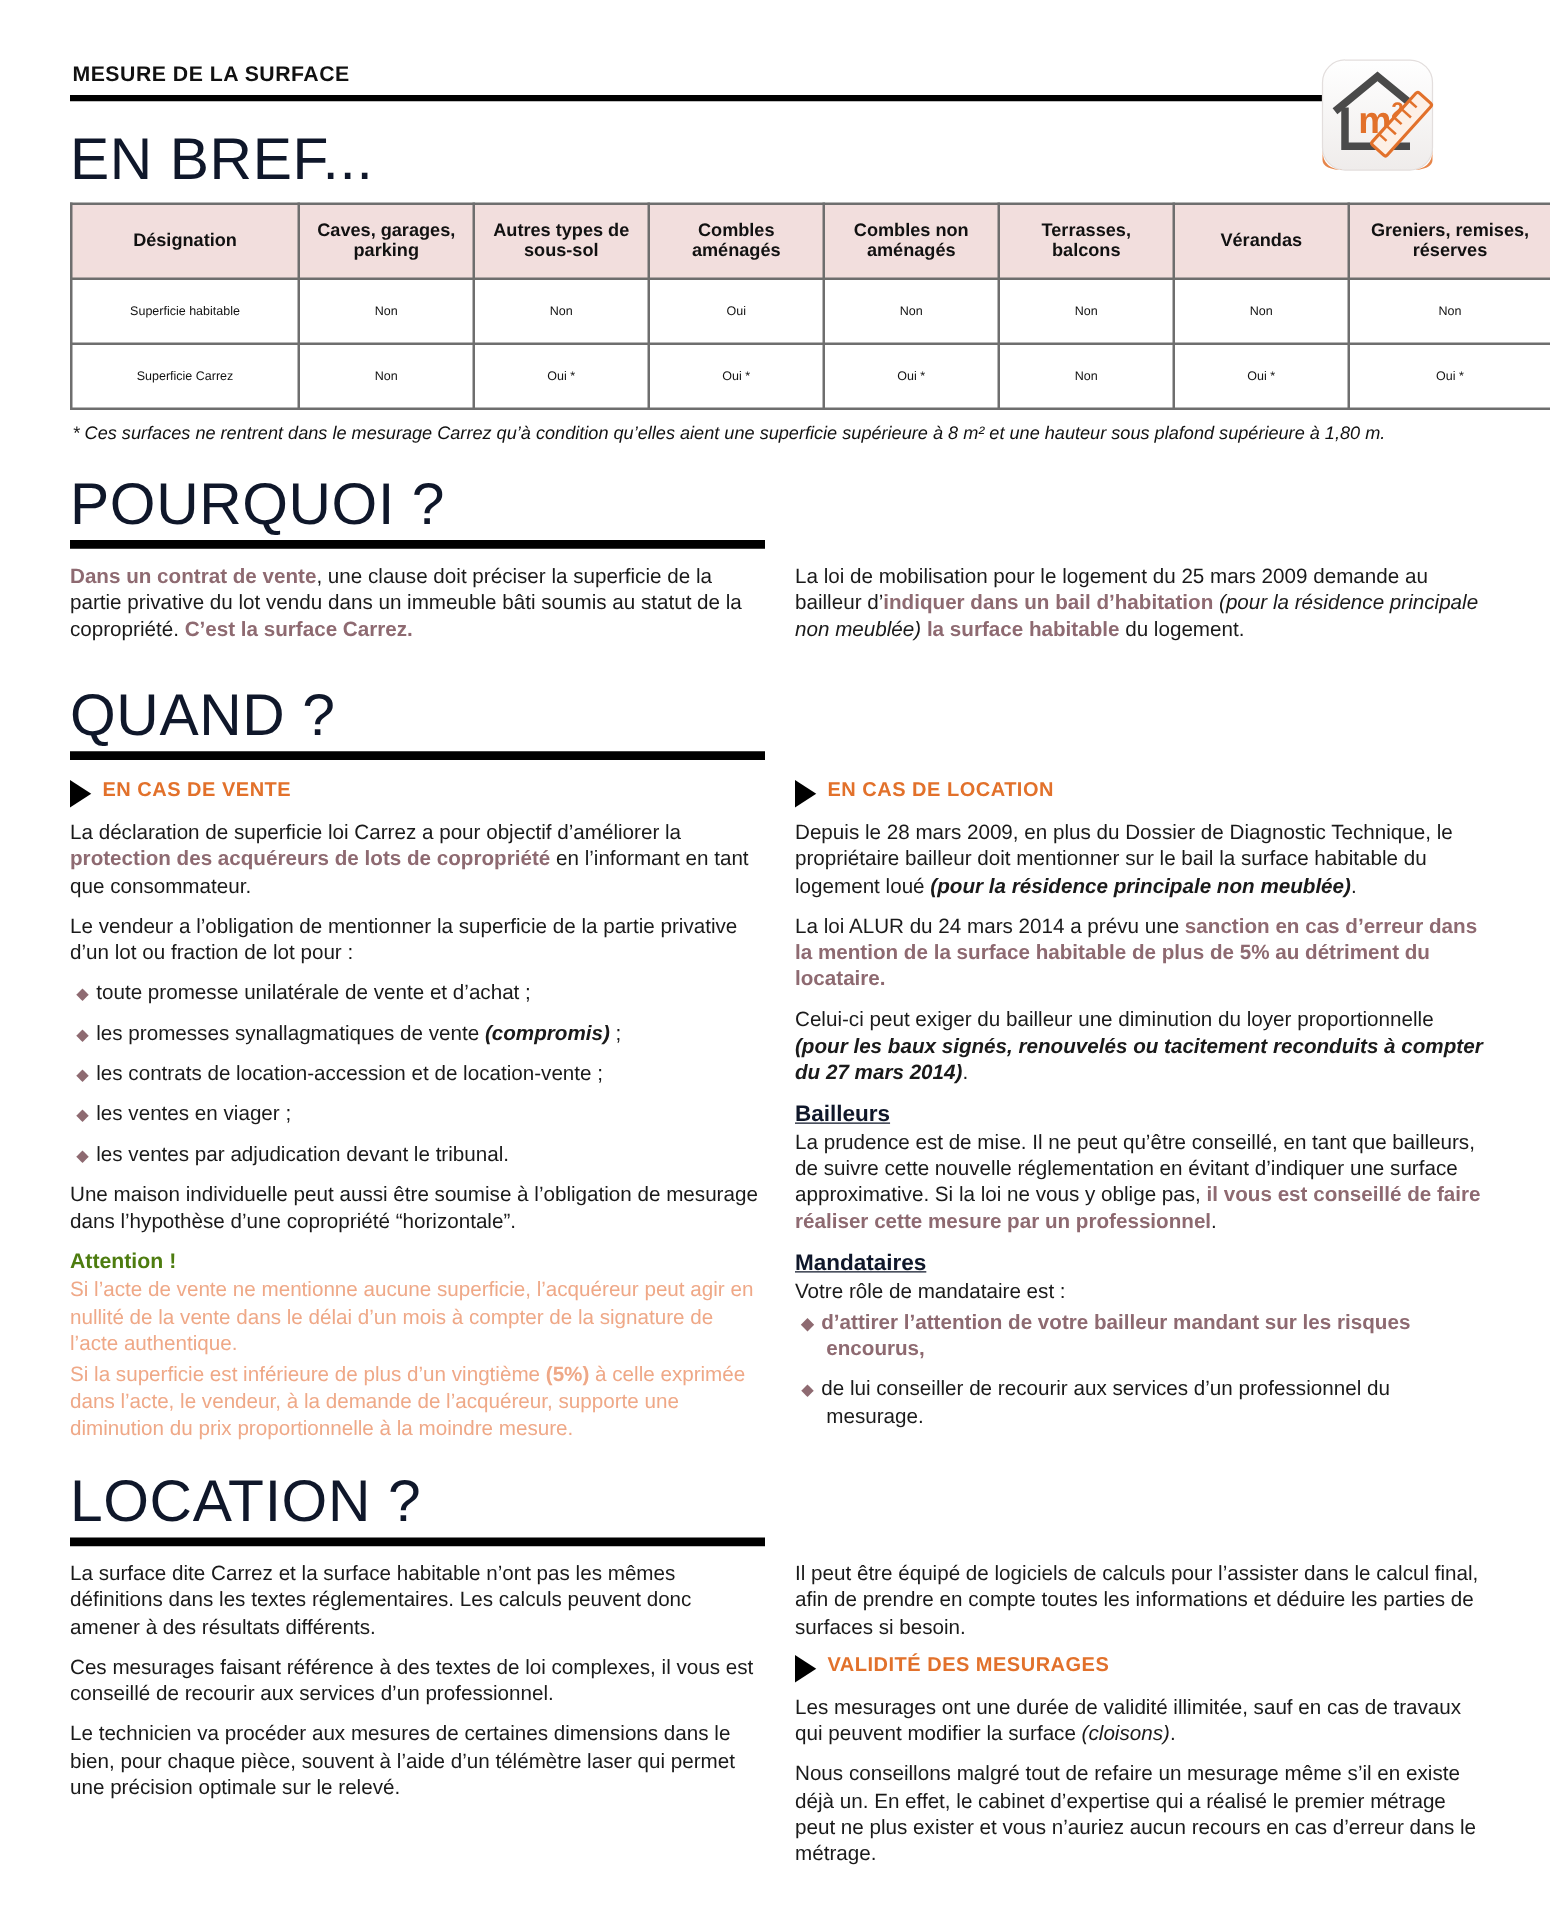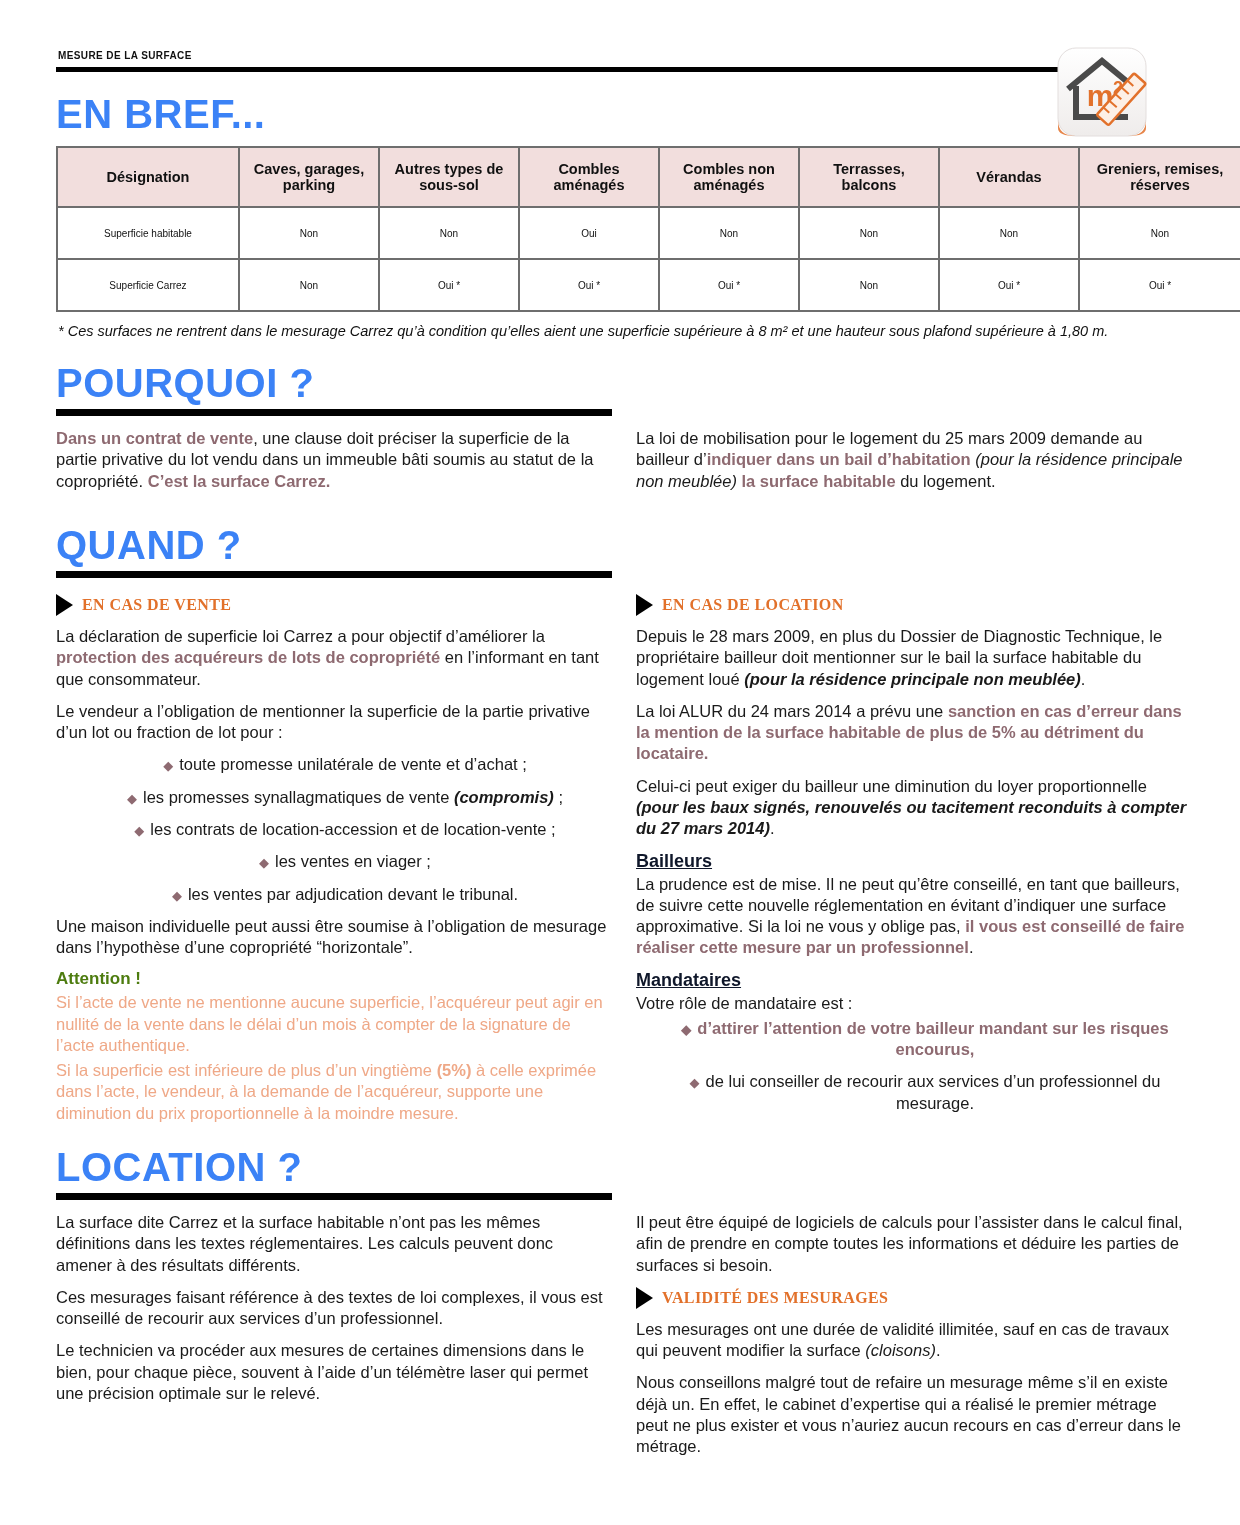--- a/index.html
+++ b/index.html
@@ -23,21 +23,21 @@
     box-sizing: border-box;
     padding: 0 48px;
   }
 
   
   .doc-header {
     position: relative;
     padding-top: 50px;
   }
   .doc-header .kicker {
-    font-size: 10px;
+    font-size: 17px;
     font-weight: 700;
     letter-spacing: 0.4px;
     color: #111;
     text-transform: uppercase;
     margin: 0 0 6px 10px;
   }
   .header-rule {
     height: 5px;
     background: #000;
     margin-left: 8px;
@@ -52,24 +52,24 @@
     width: 98px;
     height: 98px;
   }
   .logo-badge svg { display: block; }
 
   
   .section-head {
     margin-top: 22px;
   }
   .section-head h2 {
-    font-size: 40px;
+    font-size: 47px;
     line-height: 1.0;
-    font-weight: 700;
-    color: #3b82f6;
+    font-weight: 400;
+    color: #0f172a;
     margin: 0 0 6px 8px;
     letter-spacing: 0.5px;
   }
   .section-rule {
     height: 7px;
     background: #000;
     width: 556px;
     margin-left: 8px;
   }
 
@@ -134,45 +134,43 @@
     line-height: 1.29;
     color: #1a1a1a;
   }
   p.tight { margin-bottom: 4px; }
   .hl {
     color: #8E6A71;
     font-weight: 700;
   }
   .it { font-style: italic; }
   .bullet {
-    margin: 0 0 11px 22px;
+    margin: 0 0 11px 5px;
     font-size: 16.5px;
     line-height: 1.29;
     padding-left: 20px;
     text-indent: -20px;
-    text-align: center;
   }
   .bullet .dia {
     color: #8E6A71;
     font-size: 13px;
     padding-right: 6px;
   }
   .bullet.hlb {
     color: #8E6A71;
     font-weight: 700;
   }
   .bullet.hlb .dia { color: #8E6A71; }
 
   
   .subhead {
     display: flex;
-    align-items: center;
+    align-items: flex-start;
     gap: 9px;
     margin: 4px 0 10px 0;
-    font-family: Liberation Serif, serif;
   }
   .tri {
     width: 0; height: 0;
     border-left: 17px solid #000;
     border-top: 11px solid transparent;
     border-bottom: 11px solid transparent;
     flex: 0 0 auto;
   }
   .subhead .label {
     font-size: 16px;

